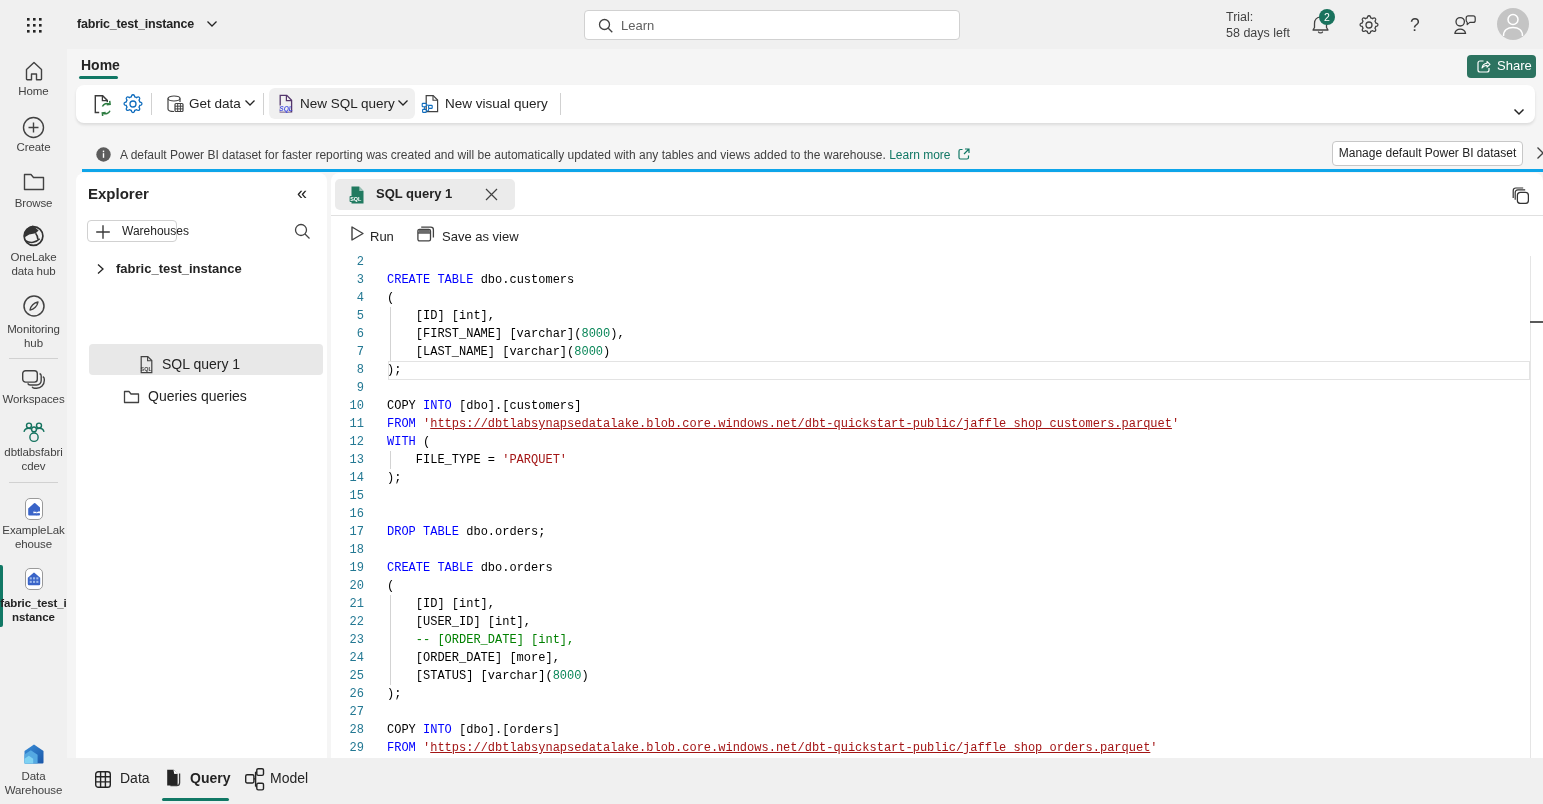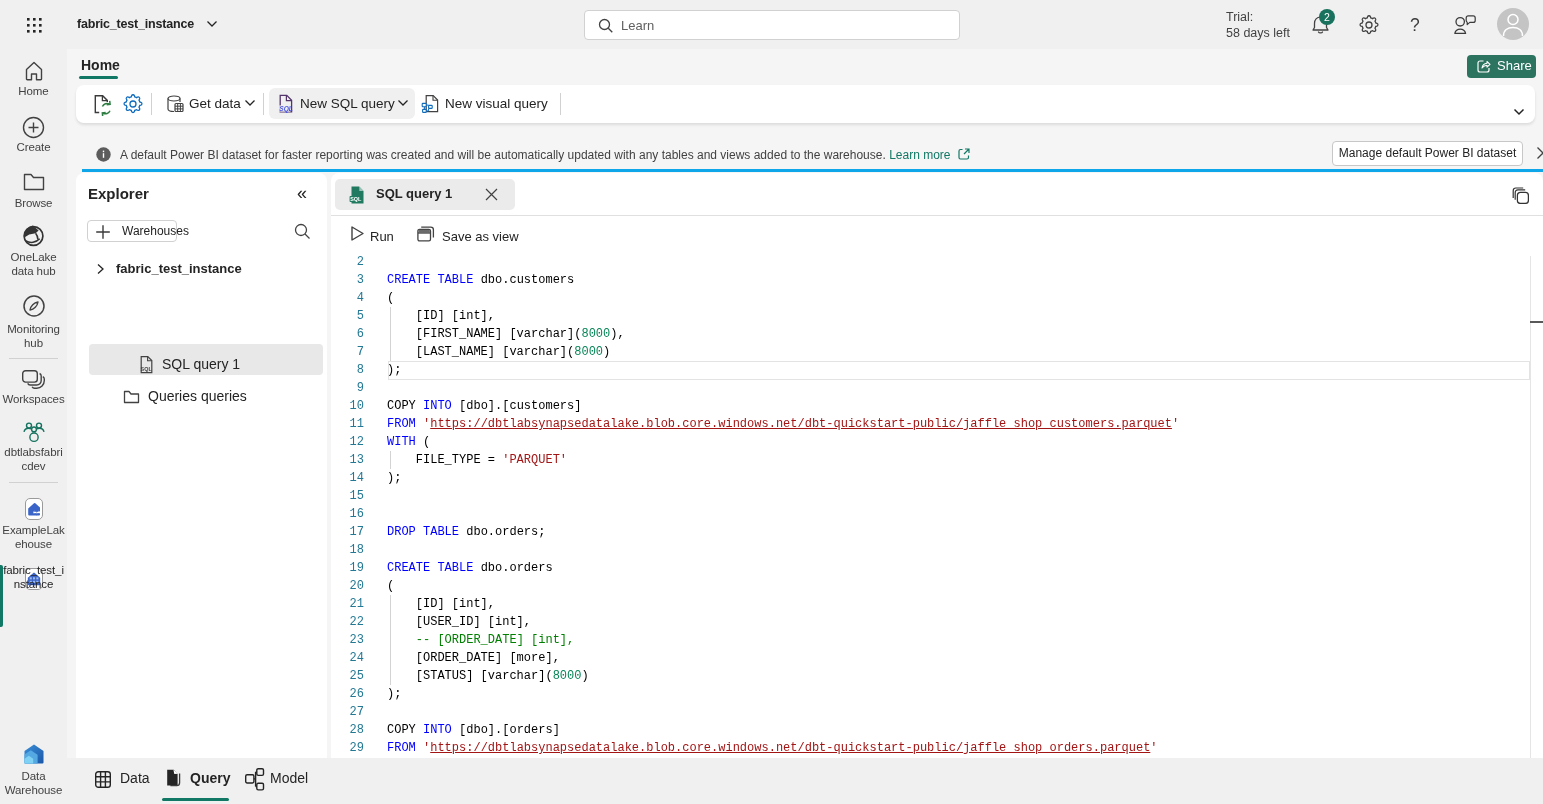--- a/index.html
+++ b/index.html
@@ -426,21 +426,21 @@
         <g fill="#9db9ea">
           <rect x="4.7" y="9.3" width="2.1" height="2.1"></rect>
           <rect x="8" y="9.3" width="2.1" height="2.1"></rect>
           <rect x="11.3" y="9.3" width="2.1" height="2.1"></rect>
           <rect x="4.7" y="12.8" width="2.1" height="2.1"></rect>
           <rect x="8" y="12.8" width="2.1" height="2.1"></rect>
           <rect x="11.3" y="12.8" width="2.1" height="2.1"></rect>
         </g>
       </svg>
     </div>
-  <div class="nav-item" style="top:563px;left:0;font-weight:400;color:#242424">fabric_test_i<br>nstance</div>
+  <div class="nav-item" style="top:596px;left:0;font-weight:700;color:#242424">fabric_test_i<br>nstance</div>
   <div class="nav-ico" style="top:744px">
       <svg width="20" height="20" viewBox="0 0 20 20">
         <defs>
           <linearGradient id="dwg" x1="0" y1="0" x2="1" y2="1">
             <stop offset="0" stop-color="#3a8fd9"></stop>
             <stop offset="1" stop-color="#1a56a8"></stop>
           </linearGradient>
         </defs>
         <path d="M10 0.5 L19.5 7 V18.5 a1 1 0 0 1 -1 1 H1.5 a1 1 0 0 1 -1 -1 V7 Z" fill="url(#dwg)"></path>
         <path d="M6.8 6.2 L13.6 10.8 V19.5 H0.5 V10.5 Z" fill="#55a9e2"></path>

